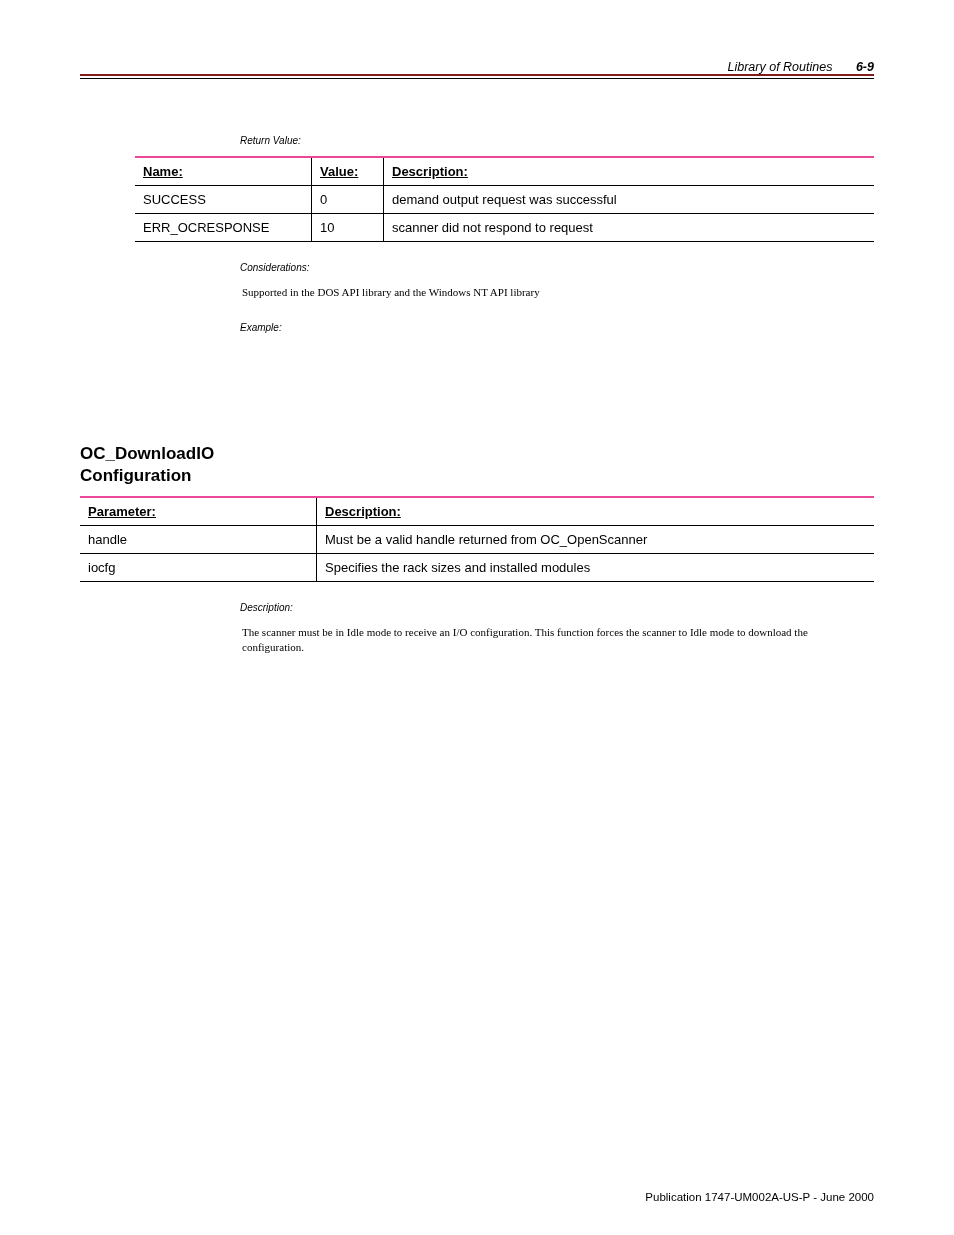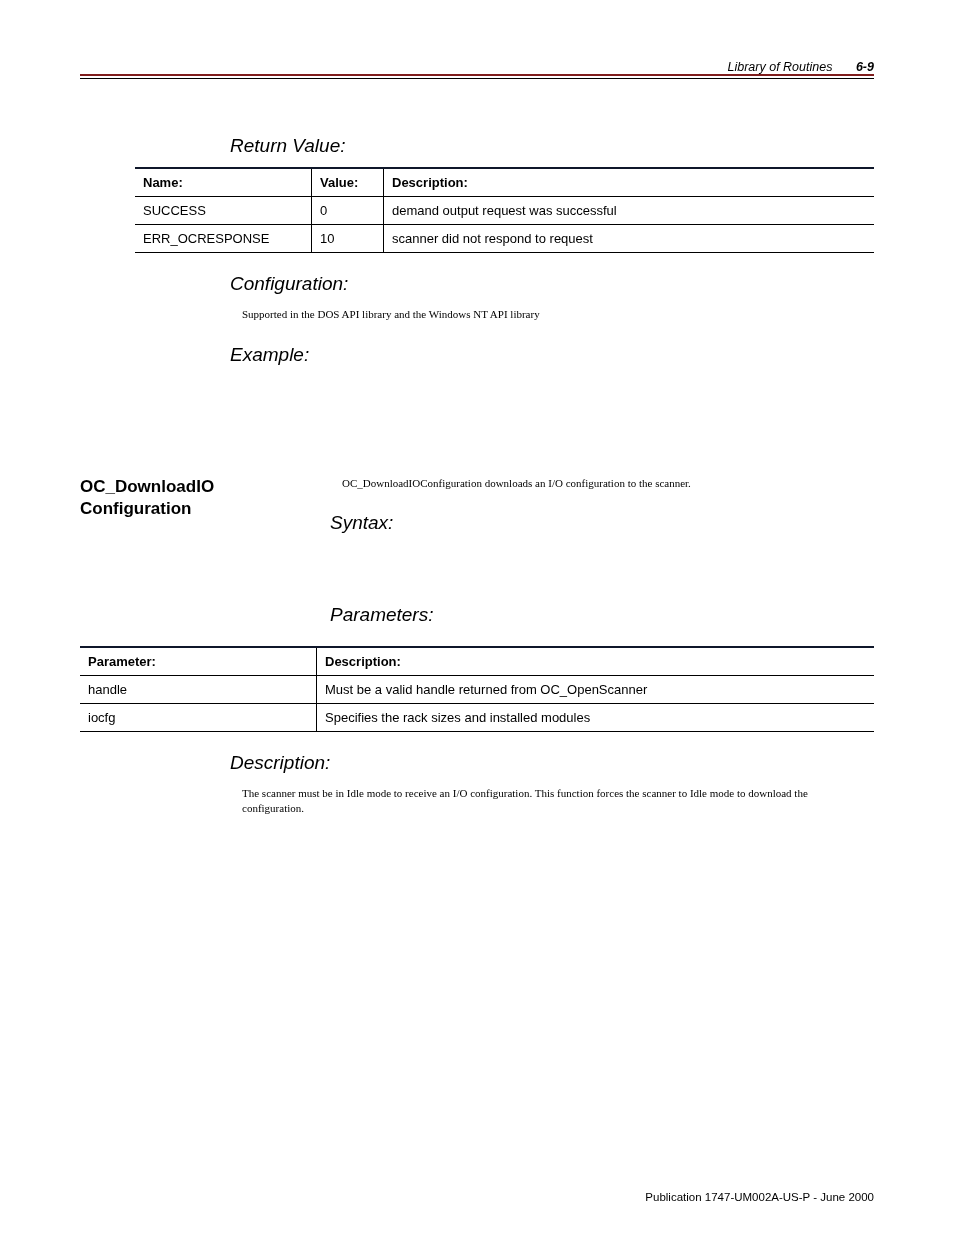--- a/index.html
+++ b/index.html
@@ -29,22 +29,22 @@
     margin-top: 1px;
   }
   .running-title { display:inline; }
   .pagenum { font-weight: bold; margin-left: 20px; }
   .content-col {
     margin-left: 150px;
   }
   .sub-italic {
     font-family: Helvetica, Arial, sans-serif;
     font-style: italic;
-    font-size: 19px;
-    margin: 18px 0 10px 0;
+    font-size: 10px;
+    margin: 18px 0 10px 10px;
   }
   .body-serif {
     font-family: Liberation Serif, serif;
     font-size: 11px;
     line-height: 1.4;
     margin: 12px 12px;
   }
   table.data {
     width: 100%;
     border-collapse: collapse;
@@ -64,21 +64,21 @@
   }
   table.data th + th,
   table.data td + td {
     border-left: 1px solid #000;
   }
   table.data td {
     padding: 6px 8px;
     border-bottom: 1px solid #000;
     vertical-align: top;
   }
-  table.data thead tr { border-top: 2px solid #0f172a; }
+  table.data thead tr { border-top: 2px solid #ec4899; text-decoration: underline; }
   .table-wrap { margin-left: 55px; margin-right: 0; }
   .section-row {
     display: flex;
     align-items: flex-start;
     margin-top: 60px;
   }
   .section-title {
     font-family: Helvetica, Arial, sans-serif;
     font-weight: bold;
     font-size: 17px;
@@ -131,34 +131,29 @@
     <tr>
       <td>ERR_OCRESPONSE</td>
       <td>10</td>
       <td>scanner did not respond to request</td>
     </tr>
   </tbody>
 </table>
 </div>
 
 <div class="content-col">
-  <div class="sub-italic">Configuration:</div>
+  <div class="sub-italic">Considerations:</div>
   <div class="body-serif">Supported in the DOS API library and the Windows NT API library</div>
   <div class="sub-italic" style="margin-top:22px">Example:</div>
 </div>
 
 <div class="section-row" style="margin-top:110px">
   <div class="section-title">
     <span>OC_DownloadIO</span><br>
     <span>Configuration</span>
-  </div>
-  <div class="section-body">
-    <div class="body-serif" style="margin-top:0">OC_DownloadIOConfiguration downloads an I/O configuration to the scanner.</div>
-    <div class="sub-italic" style="margin-top:20px">Syntax:</div>
-    <div class="sub-italic" style="margin-top:70px">Parameters:</div>
   </div>
 </div>
 
 <table class="data">
   <thead>
     <tr>
       <th style="width:220px">Parameter:</th>
       <th>Description:</th>
     </tr>
   </thead>

